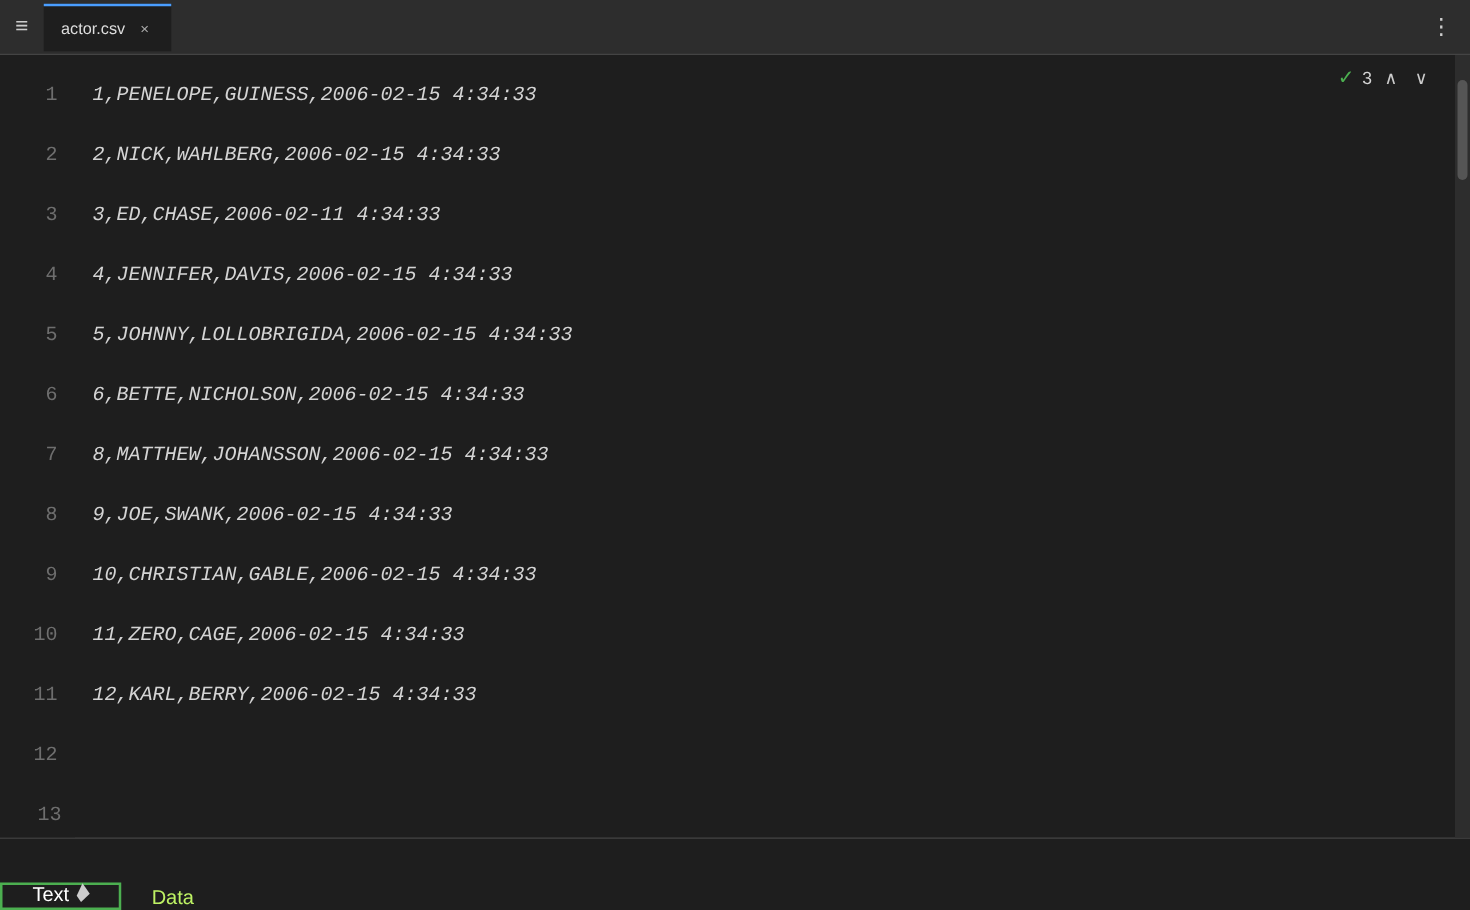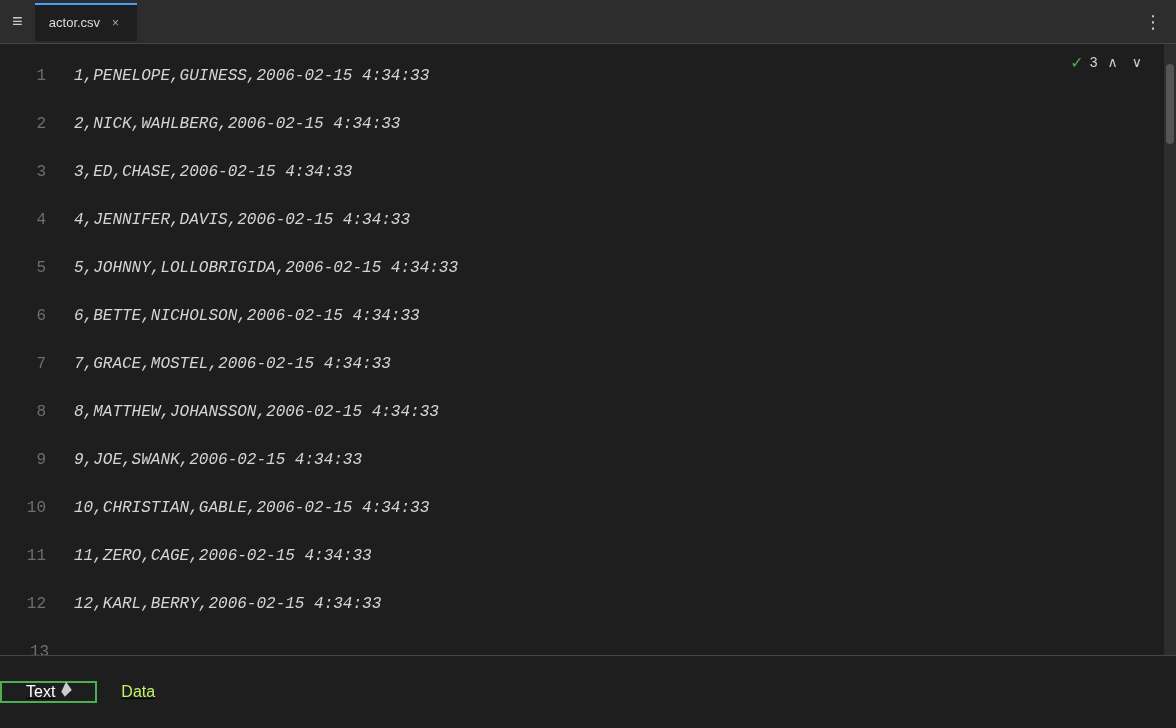--- a/index.html
+++ b/index.html
@@ -143,26 +143,25 @@
       margin: 2px auto;
       height: 80px;
       background: #555;
       border-radius: 4px;
       margin-top: 20px;
     }
 
     
     .bottom-tabs {
       display: flex;
-      height: 73px;
+      height: 58px;
       background: #1e1e1e;
       border-top: 1px solid #444;
-      align-items: center;
-      flex-shrink: 0;
-      text-decoration: underline;
+      align-items: flex-end;
+      flex-shrink: 0;
     }
     .bottom-tab {
       display: flex;
       align-items: center;
       justify-content: center;
       padding: 0 24px;
       font-family: -apple-system, BlinkMacSystemFont, 'Segoe UI', sans-serif;
       font-size: 16px;
       cursor: pointer;
       color: #aaa;
@@ -206,25 +205,24 @@
         <div style="line-height: 48px; font-size: 16px; color: rgb(110, 110, 110);">9</div>
         <div style="line-height: 48px; font-size: 16px; color: rgb(110, 110, 110);">10</div>
         <div style="line-height: 48px; font-size: 16px; color: rgb(110, 110, 110); padding-left: 17px;">11</div>
         <div style="line-height: 48px; font-size: 16px; color: rgb(110, 110, 110);">12</div>
         <div style="line-height: 48px; font-size: 16px; color: rgb(110, 110, 110); margin-left: 30px;">13</div>
       </div>
 
     <div class="code-lines" id="code-lines">
         <div class="code-line">1,PENELOPE,GUINESS,2006-02-15 4:34:33</div>
         <div class="code-line">2,NICK,WAHLBERG,2006-02-15 4:34:33</div>
-        <div class="code-line">3,ED,CHASE,2006-02-15 4:34:33</div>
+        <div class="code-line">3,ED,CHASE,2006-02-11 4:34:33</div>
         <div class="code-line">4,JENNIFER,DAVIS,2006-02-15 4:34:33</div>
         <div class="code-line">5,JOHNNY,LOLLOBRIGIDA,2006-02-15 4:34:33</div>
         <div class="code-line">6,BETTE,NICHOLSON,2006-02-15 4:34:33</div>
-        <div class="code-line">7,GRACE,MOSTEL,2006-02-15 4:34:33</div>
         <div class="code-line">8,MATTHEW,JOHANSSON,2006-02-15 4:34:33</div>
         <div class="code-line">9,JOE,SWANK,2006-02-15 4:34:33</div>
         <div class="code-line">10,CHRISTIAN,GABLE,2006-02-15 4:34:33</div>
         <div class="code-line">11,ZERO,CAGE,2006-02-15 4:34:33</div>
         <div class="code-line">12,KARL,BERRY,2006-02-15 4:34:33</div>
         <div class="code-line"></div>
       </div>
 
     <div class="match-indicator">
       <span class="match-check">✓</span>

